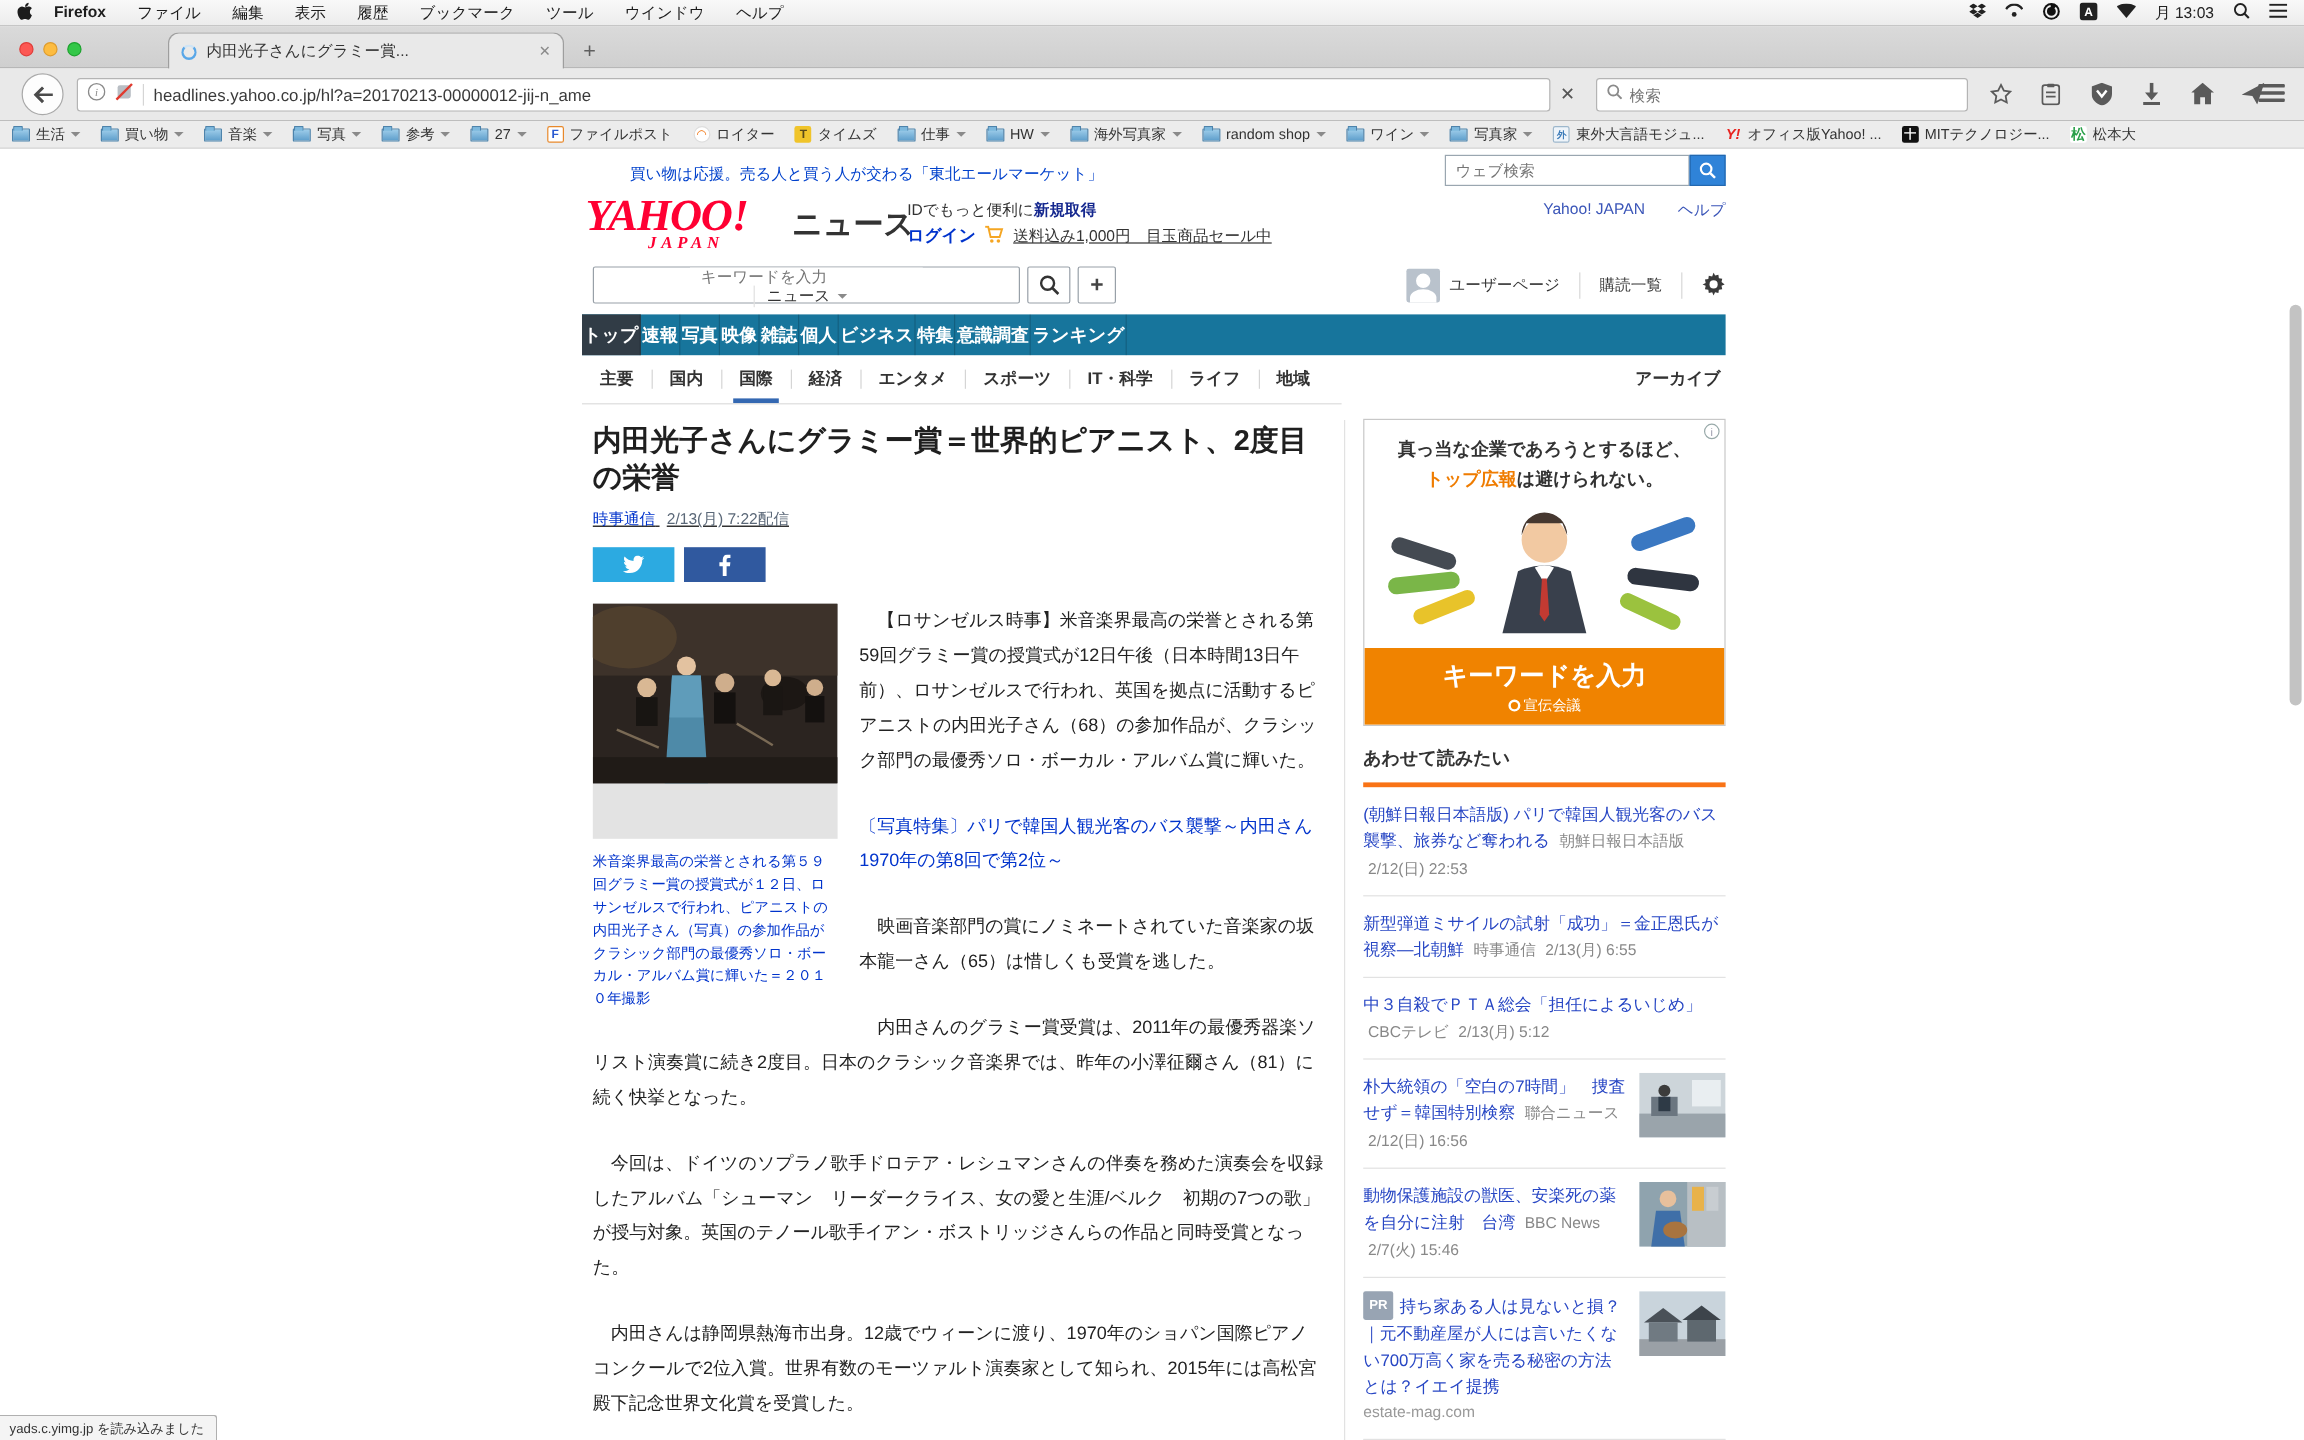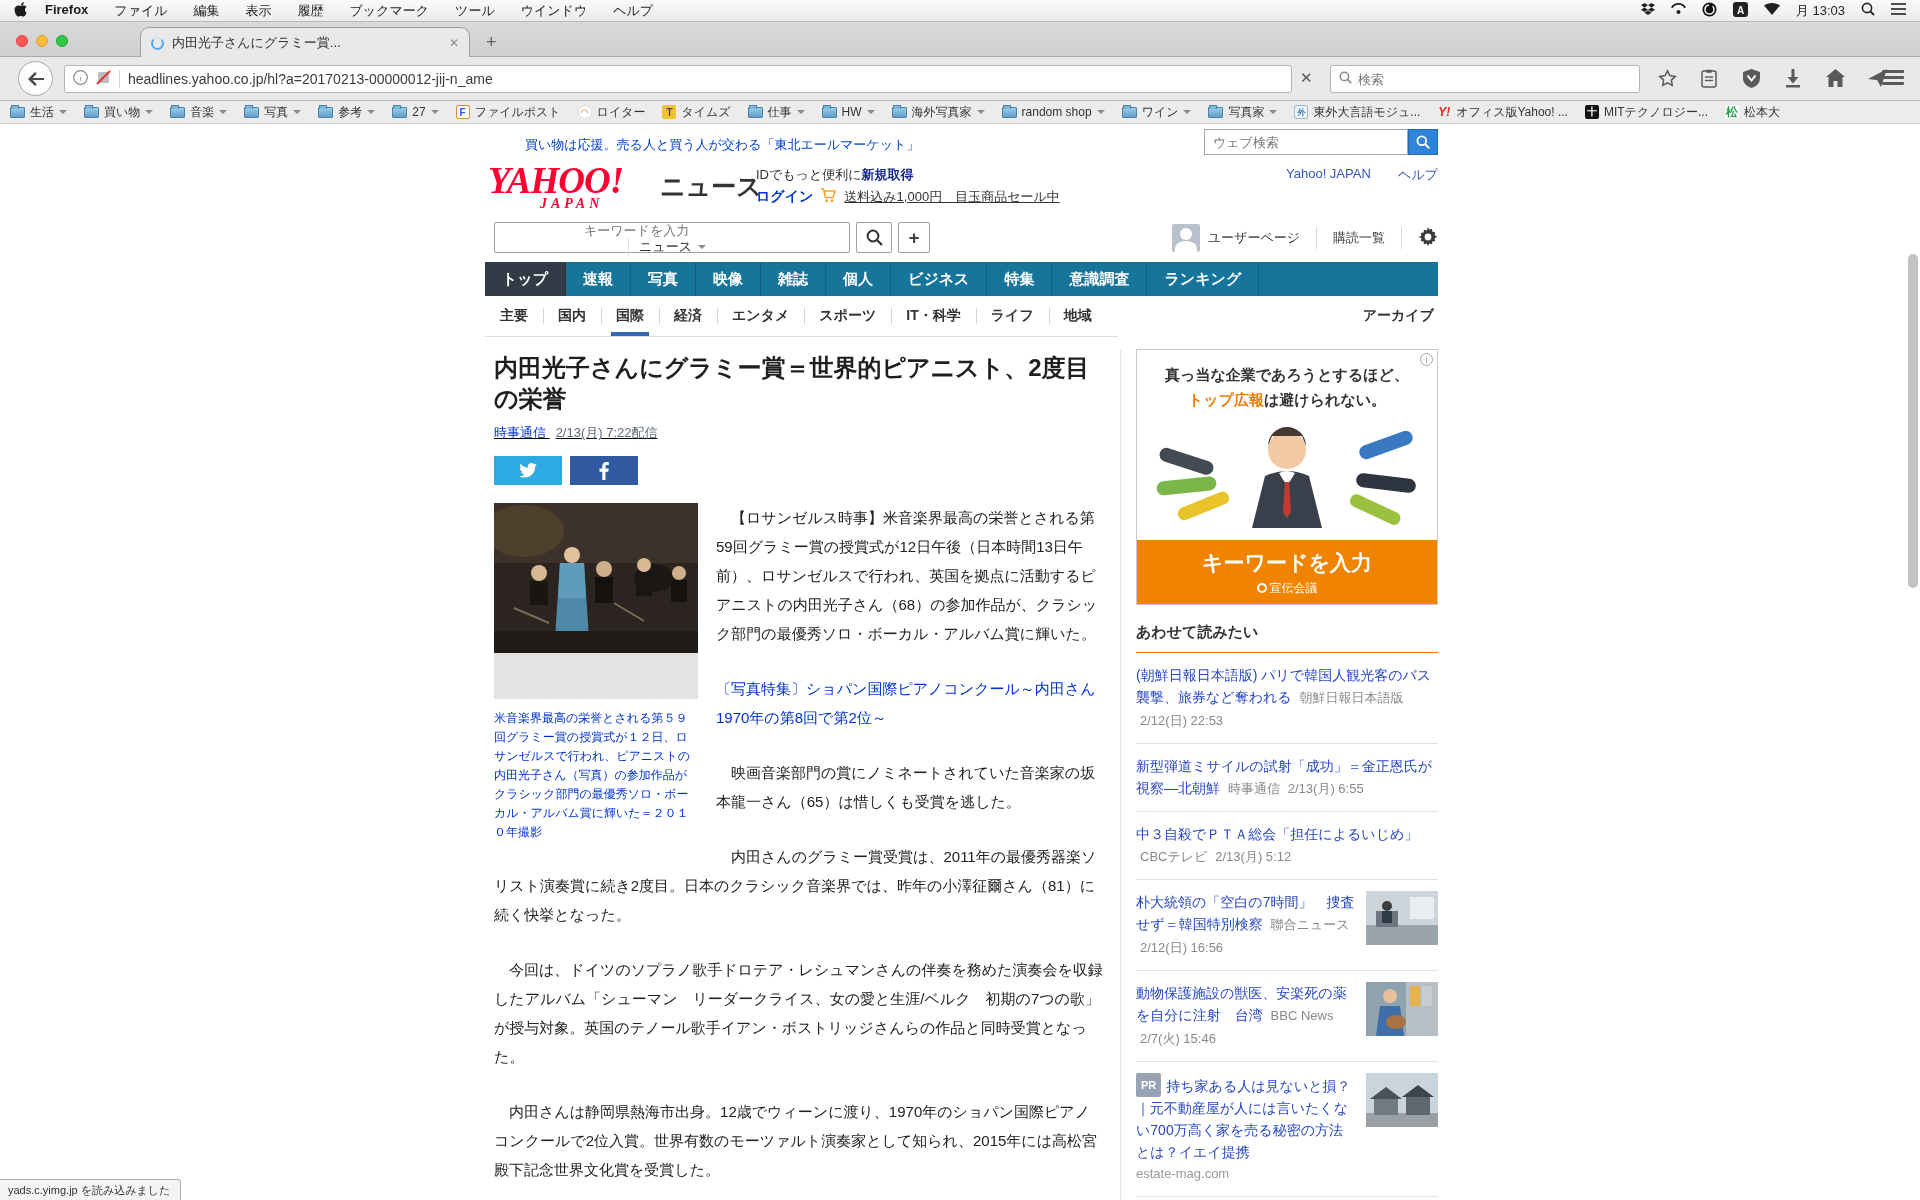--- a/index.html
+++ b/index.html
@@ -106,21 +106,21 @@
     border-radius:2px; background:#fff; display:flex; align-items:center; justify-content:center; }
   .nsplus { position:absolute; left:404px; top:0; width:32px; height:31px; border:1px solid #98a0a8;
     border-radius:2px; background:#fff; font-size:19px; color:#444; text-align:center; line-height:29px; font-weight:bold; }
   .userarea { position:absolute; right:0; top:0; height:32px; display:flex; align-items:center; font-size:13px; color:#333; }
   .avatar { width:28px; height:28px; background:#b9c2cc; border-radius:2px; position:relative; overflow:hidden; margin-right:8px;}
   .avatar:before { content:""; position:absolute; left:8px; top:4px; width:12px; height:12px; background:#fff; border-radius:50%; }
   .avatar:after { content:""; position:absolute; left:3px; top:17px; width:22px; height:14px; background:#fff; border-radius:50% 50% 0 0; }
   .udiv { width:1px; height:22px; background:#d8d8d8; margin:0 16px; }
 
   .mainnav { position:absolute; left:485px; top:138px; width:953px; height:34px; background:#17759c; display:flex; }
-  .mtab { height:34px; display:flex; align-items:center; justify-content:center; padding:0 17px;
+  .mtab { height:34px; display:flex; align-items:center; justify-content:center; padding:0 1px;
     color:#fff; font-size:15px; font-weight:bold; border-right:1px solid rgba(0,0,0,0.18); }
   .mtab.active { background:#313c46; }
   .subnav { position:absolute; left:485px; top:172px; width:953px; height:40px; display:flex; align-items:center; }
   .stab { position:relative; height:40px; display:flex; align-items:center; padding:0 15px;
     color:#333; font-size:14px; font-weight:bold; }
   .stab + .stab:before { content:""; position:absolute; left:0; top:12px; width:1px; height:16px; background:#d5d5d5; }
   .stab.active:after { content:""; position:absolute; left:10px; right:10px; bottom:0; height:4px; background:#3468b2; }
   .archive { margin-left:auto; font-size:14px; font-weight:bold; color:#333; padding-right:4px; }
   .subdiv { position:absolute; left:485px; top:212px; width:633px; height:1px; background:#dcdcdc; }
 
@@ -149,21 +149,21 @@
   .adinfo { position:absolute; top:3px; right:4px; width:13px; height:13px; border:1px solid #9aa; border-radius:50%;
     color:#99a; font-size:9px; line-height:12px; text-align:center; }
   .adline { text-align:center; font-size:15px; font-weight:bold; color:#333; line-height:25px; }
   .adline:first-of-type { margin-top:12px; }
   .adline .orange { color:#ef7c00; }
   .adillu { display:block; margin:4px auto 0; }
   .adband { position:absolute; left:0; bottom:0; width:100%; height:64px; background:#f08300; text-align:center; }
   .adcta { color:#fff; font-size:21px; font-weight:bold; margin-top:9px; }
   .adbrand { color:#fff; font-size:12px; margin-top:3px; }
   .adbrand .mark { display:inline-block; width:10px; height:10px; border:2px solid #fff; border-radius:50%; vertical-align:-1px; margin-right:3px;}
-  .sbhead { margin-top:18px; font-size:15px; font-weight:bold; color:#333; padding-bottom:10px; border-bottom:1px solid #f97316; }
+  .sbhead { margin-top:18px; font-size:15px; font-weight:bold; color:#333; padding-bottom:10px; border-bottom:4px solid #f97316; }
   .sbitem { position:relative; padding:11px 0; border-bottom:1px solid #e2e2e2; font-size:14px; line-height:22px; }
   .sbitem .t { color:#2746c4; }
   .sbitem .meta { color:#888; font-size:13px; margin-left:4px; }
   .sbitem .thumb { float:right; width:72px; height:54px; margin-left:10px; }
   .sbitem .prbadge { display:inline-block; background:#98a4b3; color:#fff; font-size:11px; font-weight:bold;
     padding:1px 5px; border-radius:2px; margin-right:5px; vertical-align:2px; }
   .sbitem .domain { color:#999; font-size:13px; }
   .adsby { text-align:right; color:#999; font-size:12px; padding:8px 0 10px; border-bottom:1px solid #e2e2e2; }
   .clearfix:after { content:""; display:block; clear:both; }
 
@@ -534,21 +534,21 @@
             <path d="M66 60 L90 60 L96 150 L60 150 Z" fill="#4e8aa8"></path>
             <path d="M66 60 L90 60 L92 95 L64 95 Z" fill="#5f9cba"></path>
             <line x1="20" y1="105" x2="55" y2="120" stroke="#7a6a55" stroke-width="2"></line>
             <line x1="120" y1="100" x2="150" y2="118" stroke="#7a6a55" stroke-width="2"></line>
             <rect x="0" y="128" width="204" height="22" fill="#201b17"></rect>
           </svg>
           <div class="photopad"></div>
           <div class="caption">米音楽界最高の栄誉とされる第５９回グラミー賞の授賞式が１２日、ロサンゼルスで行われ、ピアニストの内田光子さん（写真）の参加作品がクラシック部門の最優秀ソロ・ボーカル・アルバム賞に輝いた＝２０１０年撮影</div>
         </div>
         <p>　【ロサンゼルス時事】米音楽界最高の栄誉とされる第59回グラミー賞の授賞式が12日午後（日本時間13日午前）、ロサンゼルスで行われ、英国を拠点に活動するピアニストの内田光子さん（68）の参加作品が、クラシック部門の最優秀ソロ・ボーカル・アルバム賞に輝いた。</p>
-        <p class="plink">〔写真特集〕ショパン国際ピアノコンクール～内田さん1970年の第8回で第2位～</p>
+        <p class="plink">〔写真特集〕パリで韓国人観光客のバス襲撃～内田さん1970年の第8回で第2位～</p>
         <p>　映画音楽部門の賞にノミネートされていた音楽家の坂本龍一さん（65）は惜しくも受賞を逃した。</p>
         <p>　内田さんのグラミー賞受賞は、2011年の最優秀器楽ソリスト演奏賞に続き2度目。日本のクラシック音楽界では、昨年の小澤征爾さん（81）に続く快挙となった。</p>
         <p>　今回は、ドイツのソプラノ歌手ドロテア・レシュマンさんの伴奏を務めた演奏会を収録したアルバム「シューマン　リーダークライス、女の愛と生涯/ベルク　初期の7つの歌」が授与対象。英国のテノール歌手イアン・ボストリッジさんらの作品と同時受賞となった。</p>
         <p>　内田さんは静岡県熱海市出身。12歳でウィーンに渡り、1970年のショパン国際ピアノコンクールで2位入賞。世界有数のモーツァルト演奏家として知られ、2015年には高松宮殿下記念世界文化賞を受賞した。</p>
       </div>
     </div>
 
     <div class="vdivider"></div>
 
     <div class="sidebar">

